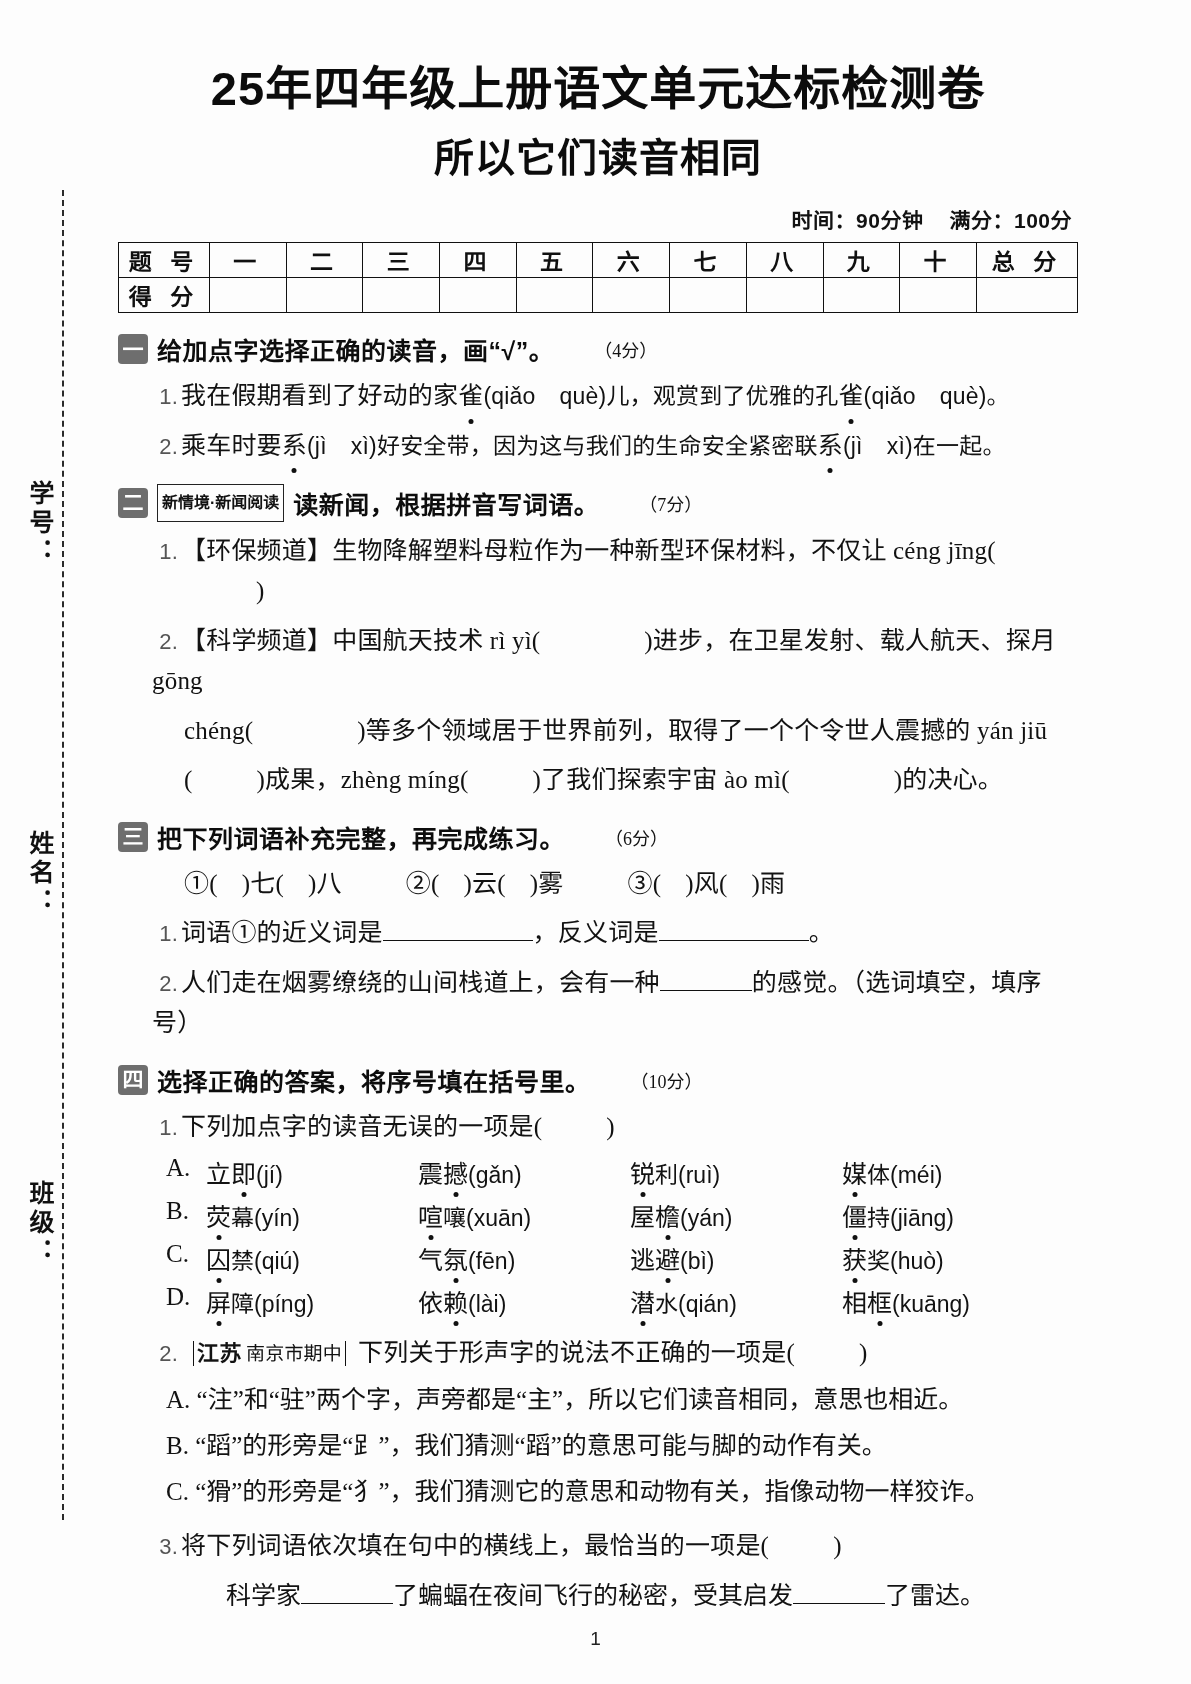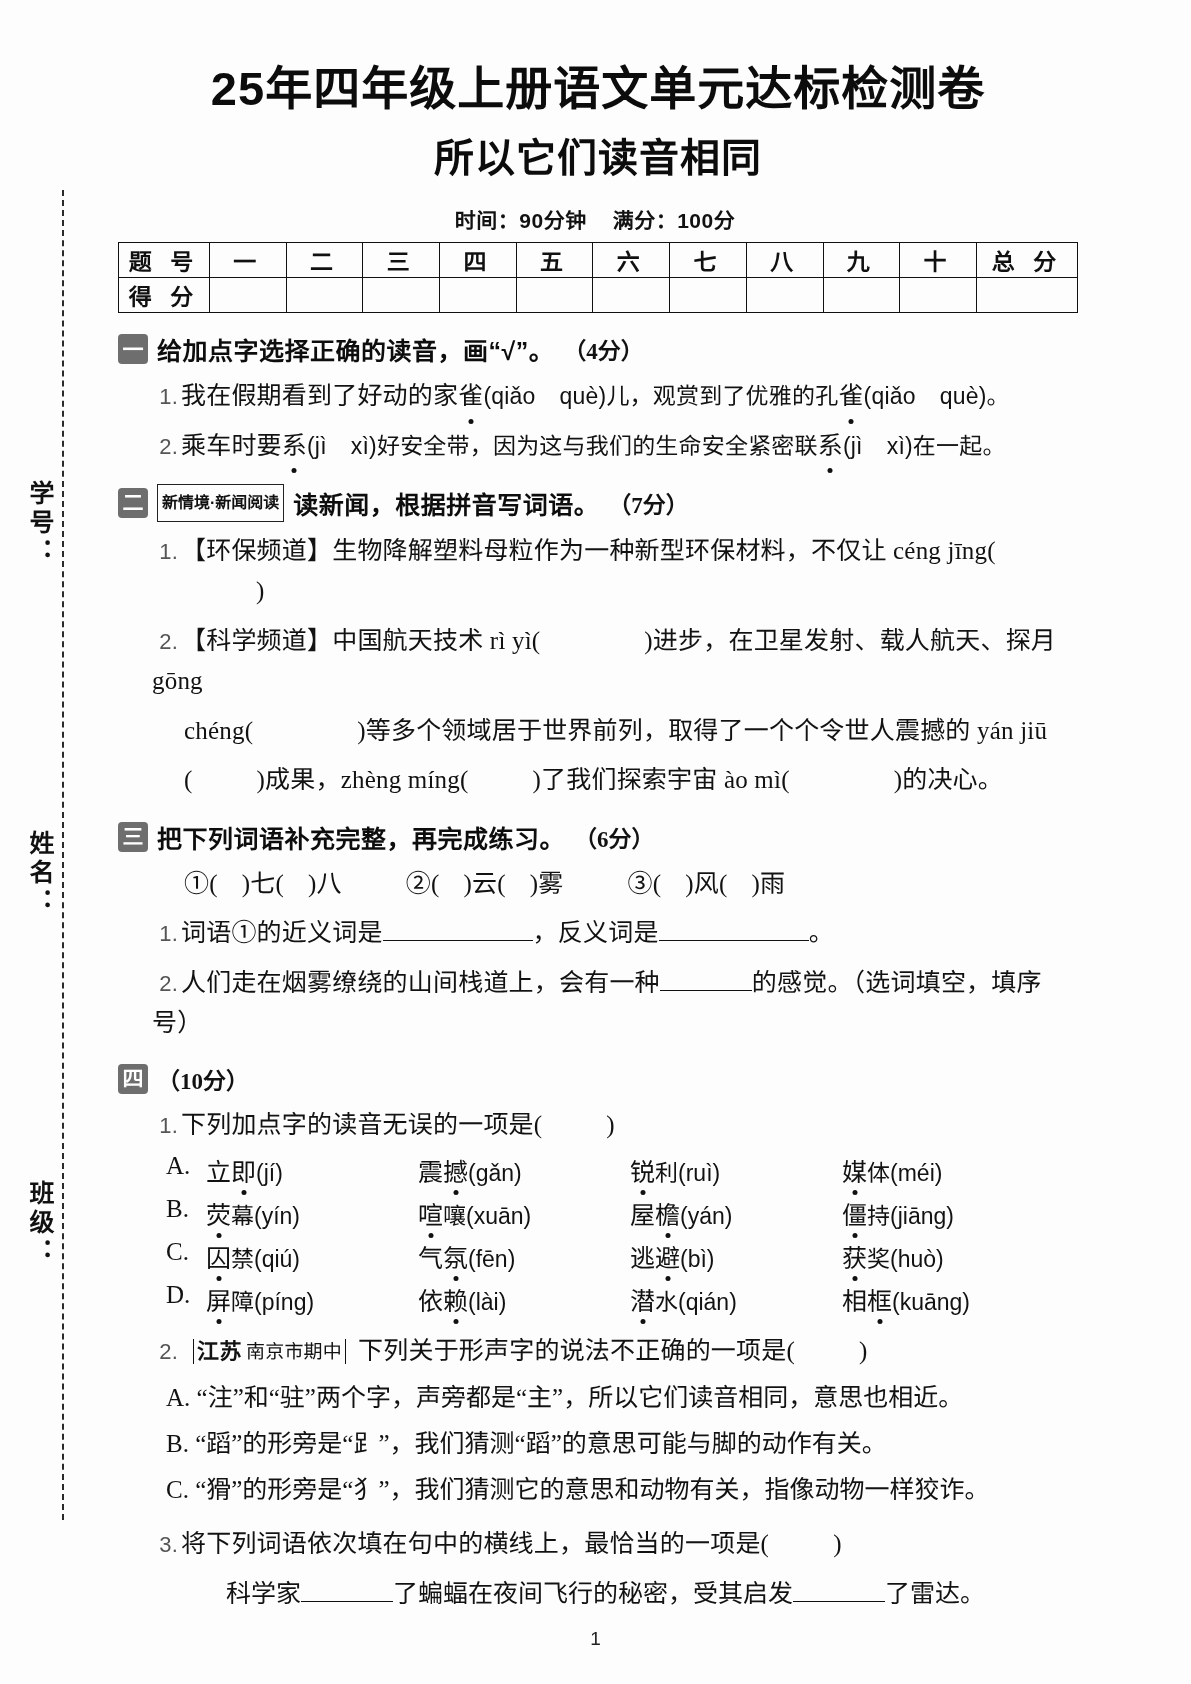--- a/index.html
+++ b/index.html
@@ -67,21 +67,21 @@
   .title-sub {
     text-align: center;
     font-family: "Liberation Sans", "DejaVu Sans", sans-serif;
     font-weight: bold;
     font-size: 40px;
     letter-spacing: 1px;
     margin-top: 10px;
     color: #0c0c0c;
   }
   .meta-line {
-    text-align: center;
+    text-align: right;
     font-family: "Liberation Sans", "DejaVu Sans", sans-serif;
     font-weight: bold;
     font-size: 21px;
     margin-top: 20px;
     padding-right: 6px;
     letter-spacing: 0.5px;
   }
   .meta-line .gap { display: inline-block; width: 26px; }
 
   
@@ -130,22 +130,23 @@
   }
   .sec-title {
     font-family: "Liberation Sans", "DejaVu Sans", sans-serif;
     font-weight: bold;
     font-size: 25px;
     letter-spacing: 0.5px;
     color: #0d0d0d;
   }
   .sec-score {
     font-family: "Liberation Serif", "DejaVu Serif", serif;
-    font-weight: bold;
-    font-size: 23px;
+    font-weight: normal;
+    font-size: 18px;
+    margin-left: 31px;
   }
   .tag-box {
     display: inline-flex;
     align-items: center;
     border: 1.4px solid #222;
     padding: 9px 4px;
     font-family: "Liberation Sans", "DejaVu Sans", sans-serif;
     font-weight: bold;
     font-size: 16px;
     letter-spacing: 0px;
@@ -359,20 +360,21 @@
     <div class="q indent">
       <span class="num">1.</span><span>词语①的近义词是</span><span class="ul ul-m"></span><span>，反义词是</span><span class="ul ul-m"></span><span>。</span>
     </div>
 
     <div class="q indent">
       <span class="num">2.</span><span>人们走在烟雾缭绕的山间栈道上，会有一种</span><span class="ul ul-s"></span><span>的感觉。（选词填空，填序号）</span>
     </div>
 
     <div class="sec">
       <span class="sec-num">四</span>
+      <span class="sec-title">选择正确的答案，将序号填在括号里。</span>
       <span class="sec-score">（10分）</span>
     </div>
 
     <div class="q indent">
       <span class="num">1.</span><span>下列加点字的读音无误的一项是(</span><span class="sp sp-md"></span><span>)</span>
     </div>
 
     <div class="choice-row">
       <span class="label">A.</span>
       <span class="cell"><span>立</span><span class="dot">即</span><span class="py">(jí)</span></span>

